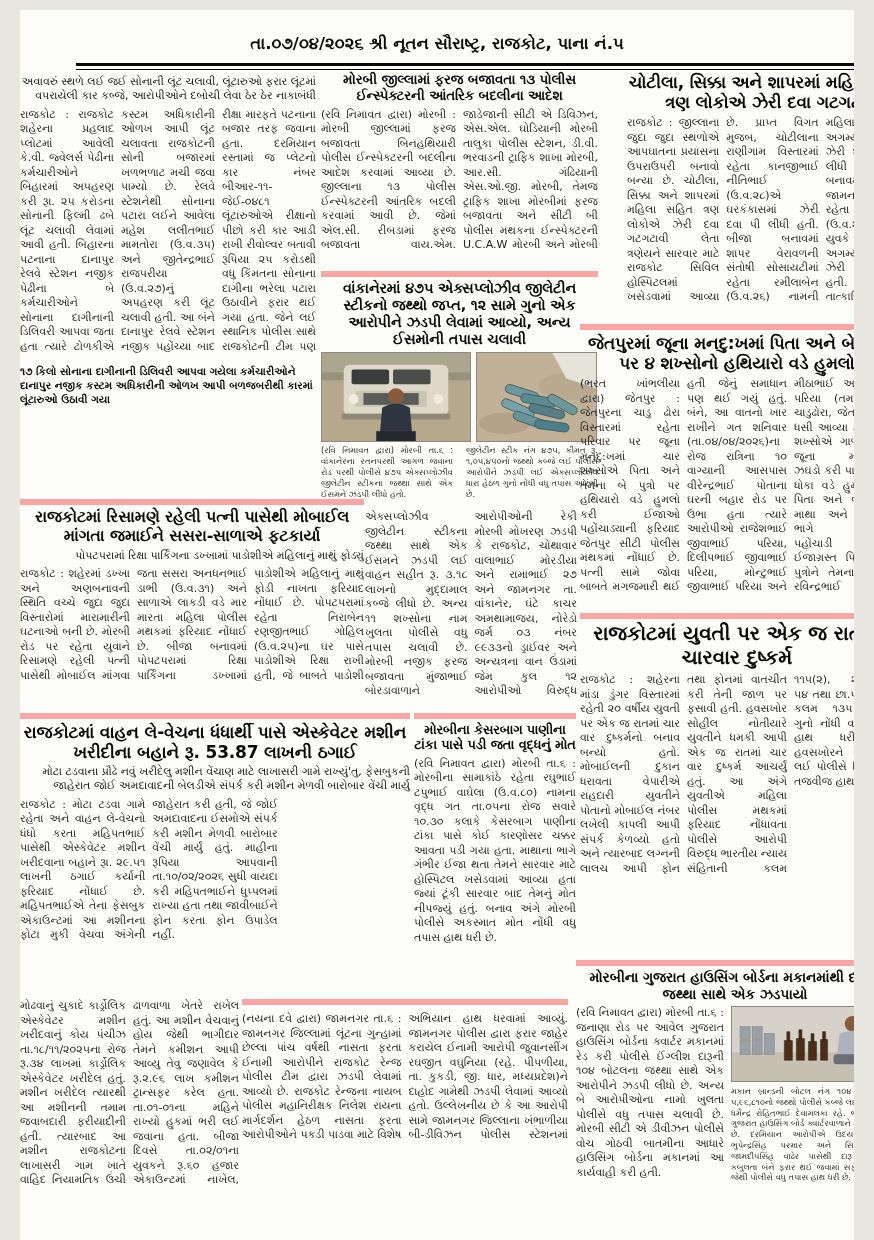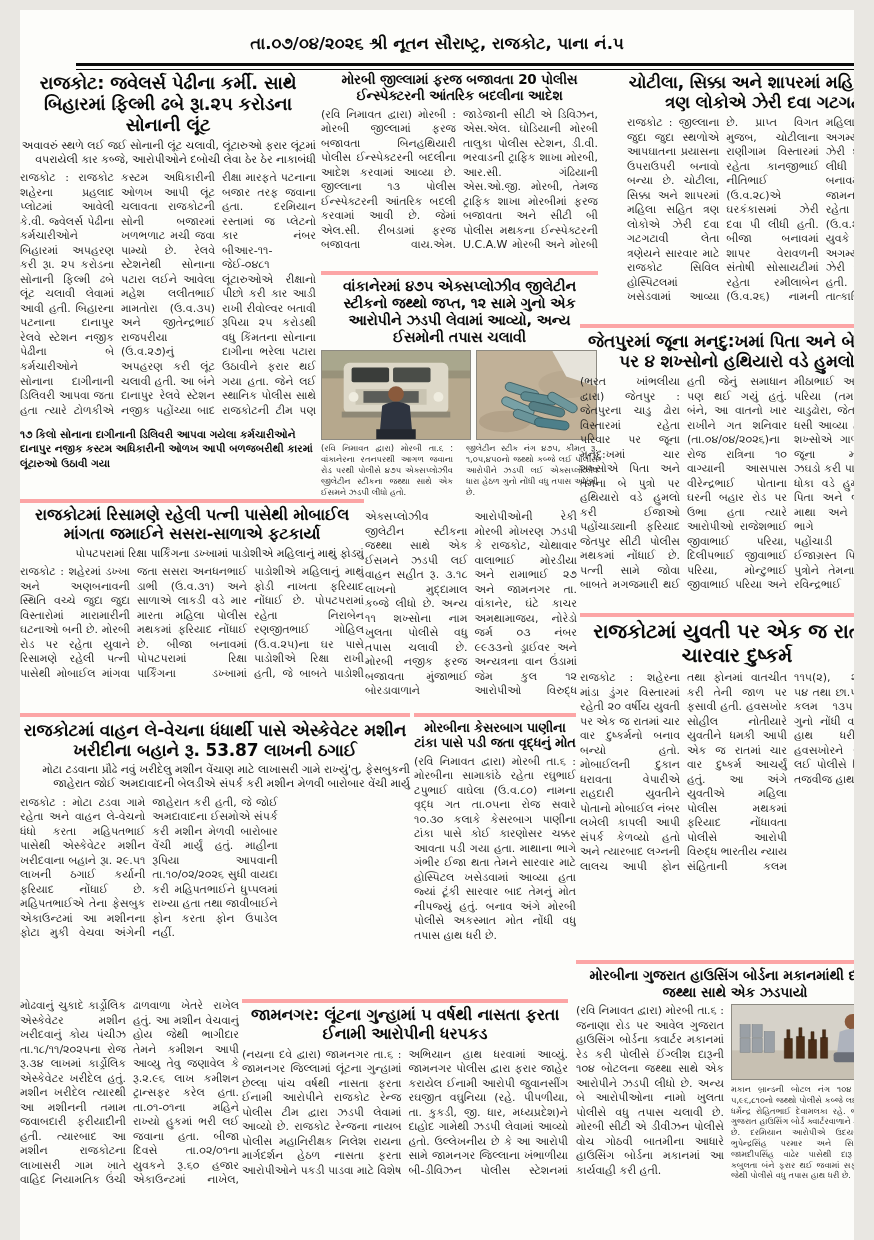--- a/index.html
+++ b/index.html
@@ -6,21 +6,21 @@
   .page{
     position:relative;
     width:834px;height:1240px;
     margin:10px auto;
     background:#fdfdfa;
     font-family:"DejaVu Sans", sans-serif;
     color:#161616;
     overflow:hidden;
   }
   .art{position:absolute;box-sizing:border-box;}
-  .rule-top{border-top:4px solid #fca5a5;padding-top:3px;}
+  .rule-top{border-top:6px solid #fca5a5;padding-top:3px;}
   .hl{font-weight:bold;text-align:center;line-height:1.18;color:#0a0a0a;letter-spacing:-0.2px;}
   .sub{font-weight:normal;text-align:right;line-height:1.3;color:#111;margin-top:3px;}
   .bodytxt{
     text-align:justify;
     font-size:11px;line-height:1.32;color:#222;
     column-gap:7px;column-fill:auto;
     overflow:hidden;word-break:break-word;hyphens:auto;
   }
   .cols3{column-count:3;}
   .cols2{column-count:2;}
@@ -38,28 +38,27 @@
 </style>
 </head>
 <body>
 
 <div class="page">
 
   <div class="page-date">તા.૦૭/૦૪/૨૦૨૬ શ્રી નૂતન સૌરાષ્ટ્ર, રાજકોટ, પાના નં.૫</div>
   <div class="hdr-rule"></div>
 
   <section class="art" style="left:0;top:62px;width:296px;height:426px;">
-    <div class="hl" style="font-size:18px;">રાજકોટ: જવેલર્સ પેઢીના કર્મી. સાથે બિહારમાં ફિલ્મી ઢબે રૂા.૨૫ કરોડના સોનાની લૂંટ</div>
     <div class="sub" style="font-size:11px;">અવાવરું સ્થળે લઈ જઈ સોનાની લૂંટ ચલાવી, લૂંટારુઓ ફરાર લૂંટમાં વપરાયેલી કાર કબ્જે, આરોપીઓને દબોચી લેવા ઠેર ઠેર નાકાબંધી</div>
     <div class="bodytxt cols3" style="height:252px;margin-top:4px;">રાજકોટ : રાજકોટ શહેરના પ્રહલાદ પ્લોટમાં આવેલી કે.વી. જ્વેલર્સ પેઢીના કર્મચારીઓને બિહારમાં અપહરણ કરી રૂા. ૨૫ કરોડના સોનાની ફિલ્મી ઢબે લૂંટ ચલાવી લેવામાં આવી હતી. બિહારના પટનાના દાનાપુર રેલવે સ્ટેશન નજીક પેઢીના બે કર્મચારીઓને સોનાના દાગીનાની ડિલિવરી આપવા જતા હતા ત્યારે ટોળકીએ કસ્ટમ અધિકારીની ઓળખ આપી લૂંટ ચલાવતા રાજકોટની સોની બજારમાં ખળભળાટ મચી જવા પામ્યો છે. રેલવે સ્ટેશનેથી સોનાના પટારા લઈને આવેલા મહેશ લલીતભાઈ મામતોરા (ઉ.વ.૩૫) અને જીતેન્દ્રભાઈ રાજપરીયા (ઉ.વ.૨૭)નું અપહરણ કરી લૂંટ ચલાવી હતી. આ બંને દાનાપુર રેલવે સ્ટેશન નજીક પહોંચ્યા બાદ રીક્ષા મારફતે પટનાના બજાર તરફ જવાના હતા. દરમિયાન રસ્તામાં જ પ્લેટનો કાર નંબર બીઆર-૧૧-જેઈ-૦૪૮૧ લૂંટારુઓએ રીક્ષાનો પીછો કરી કાર આડી રાખી રીવોલ્વર બતાવી રૂપિયા ૨૫ કરોડથી વધુ કિંમતના સોનાના દાગીના ભરેલા પટારા ઉઠાવીને ફરાર થઈ ગયા હતા. જેને લઈ સ્થાનિક પોલીસ સાથે રાજકોટની ટીમ પણ તપાસમાં જોડાઈ છે અને ઠેર ઠેર નાકાબંધી કરી આરોપીઓને દબોચી લેવા ચક્રો ગતિમાન કર્યા છે.</div>
     <div class="boldfoot">૧૭ કિલો સોનાના દાગીનાની ડિલિવરી આપવા ગયેલા કર્મચારીઓને દાનાપુર નજીક કસ્ટમ અધિકારીની ઓળખ આપી બળજબરીથી કારમાં લૂંટારુઓ ઉઠાવી ગયા</div>
   </section>
 
   <section class="art" style="left:301px;top:62px;width:277px;height:198px;">
-    <div class="hl" style="font-size:13.5px;">મોરબી જીલ્લામાં ફરજ બજાવતા 20 પોલીસ ઈન્સ્પેક્ટરની આંતરિક બદલીના આદેશ</div>
+    <div class="hl" style="font-size:13.5px;">મોરબી જીલ્લામાં ફરજ બજાવતા ૧૩ પોલીસ ઈન્સ્પેક્ટરની આંતરિક બદલીના આદેશ</div>
     <div class="bodytxt cols2" style="height:152px;margin-top:4px;">(રવિ નિમાવત દ્વારા) મોરબી : મોરબી જીલ્લામાં ફરજ બજાવતા બિનહથિયારી પોલીસ ઈન્સ્પેક્ટરની બદલીના આદેશ કરવામાં આવ્યા છે. જીલ્લાના ૧૩ પોલીસ ઈન્સ્પેક્ટરની આંતરિક બદલી કરવામાં આવી છે. જેમાં એલ.સી. રીબડામાં ફરજ બજાવતા વાય.એમ. જાડેજાની સીટી એ ડિવિઝન, એસ.એલ. ઘોડિયાની મોરબી તાલુકા પોલીસ સ્ટેશન, ડી.વી. ભરવાડની ટ્રાફિક શાખા મોરબી, આર.સી. ગંઢિયાની એસ.ઓ.જી. મોરબી, તેમજ ટ્રાફિક શાખા મોરબીમાં ફરજ બજાવતા અને સીટી બી પોલીસ મથકના ઈન્સ્પેક્ટરની U.C.A.W મોરબી અને મોરબી એ ડિવિઝનમાં ફરજ બજાવતા આર.એસ. પટેલની સીટી રીબડા મોરબી ખાતે બદલીના આદેશ કરવામાં આવ્યા છે.</div>
   </section>
 
   <section class="art" style="left:607px;top:62px;width:291px;height:252px;">
     <div class="hl" style="font-size:17px;">ચોટીલા, સિક્કા અને શાપરમાં મહિલા સહિત ત્રણ લોકોએ ઝેરી દવા ગટગટાવી</div>
     <div class="bodytxt cols3" style="height:194px;margin-top:4px;">રાજકોટ : જીલ્લાના જુદા જુદા સ્થળોએ આપઘાતના પ્રયાસના ઉપરાઉપરી બનાવો બન્યા છે. ચોટીલા, સિક્કા અને શાપરમાં મહિલા સહિત ત્રણ લોકોએ ઝેરી દવા ગટગટાવી લેતા ત્રણેયને સારવાર માટે રાજકોટ સિવિલ હોસ્પિટલમાં ખસેડવામાં આવ્યા છે. પ્રાપ્ત વિગત મુજબ, ચોટીલાના રાણીગામ વિસ્તારમાં રહેતા કાનજીભાઈ નીતિભાઈ (ઉ.વ.૨૮)એ ઘરકંકાસમાં ઝેરી દવા પી લીધી હતી. બીજા બનાવમાં શાપર વેરાવળની સંતોષી સોસાયટીમાં રહેતા રમીલાબેન (ઉ.વ.૨૬) નામની મહિલાએ પોતાના ઘરે અગમ્ય કારણોસર ઝેરી દવા ગટગટાવી લીધી હતી. ત્રીજા બનાવમાં સિક્કાના જામનગર રોડ પર રહેતા રમીઝ મોહમદ (ઉ.વ.૨૬) નામના યુવકે પોતાના ઘરે અગમ્ય કારણોસર ઝેરી દવા પી લીધી હતી. ત્રણેયને તાત્કાલિક રાજકોટ સિવિલ હોસ્પિટલ ખસેડાયા હતા. બનાવ અંગે સંબંધિત પોલીસ સ્ટેશનોને જાણ કરવામાં આવી છે અને પોલીસે આપઘાતના પ્રયાસના બનાવો અંગે વધુ તપાસ હાથ ધરી છે.</div>
   </section>
 
   <section class="art rule-top" style="left:301px;top:261px;width:277px;height:236px;">
     <div class="hl" style="font-size:14.5px;">વાંકાનેરમાં ૪૭૫ એક્સપ્લોઝીવ જીલેટીન સ્ટીકનો જથ્થો જપ્ત, ૧૨ સામે ગુનો એક આરોપીને ઝડપી લેવામાં આવ્યો, અન્ય ઈસમોની તપાસ ચલાવી</div>
@@ -135,21 +134,20 @@
   <section class="art" style="left:0;top:989px;width:219px;height:198px;">
     <div class="bodytxt cols2" style="height:198px;">મોઢવાનું ચુકાદે કાર્ડ્રોલિક એસ્કેવેટર મશીન ખરીદવાનું કોય પંચીઝ તા.૧૮/૧૧/૨૦૨૫ના રોજ રૂ.૩૪ લાખમાં કાર્ડ્રોલિક એસ્કેવેટર ખરીદેલ હતું. મશીન ખરીદેલ ત્યારથી આ મશીનની તમામ જવાબદારી ફરીયાદીની હતી. ત્યારબાદ આ મશીન રાજકોટના લાખાસરી ગામ ખાતે વાહિદ નિયામતિક ઉંચી ઢાળવાળા ખેતરે રાખેલ હતું. આ મશીન વેચવાનું હોય જેથી ભાગીદાર તેમને કમીશન આપી આવ્યુ તેવુ જણાવેલ કે રૂ.૨.૯૬ લાખ કમીશન ટ્રાન્સફર કરેલ હતા. તા.૦૧-૦૧ના મહિને રાખ્યો હુકમાં ભરી લઈ જવાના હતા. બીજા દિવસે તા.૦૨/૦૧ના યુવકને રૂ.૬૦ હજાર એકાઉન્ટમાં નાખેલ, તા.૦૩-૦૧ના રૂ.૧.૨૫ લાખ એકાઉન્ટમાં નાખેલ હતા. કુલ મળી રૂ.૭.૫૧ લાખ ચેક પેટે રૂ.૨.૫૧ લાખ જ મળેલ અને બાકીના રૂપિયા જુદા જુદા ખાતામાં નહીં આવતા છેતરપીંડી થયાનું જણાતા ફરિયાદ નોંધાવી હતી.</div>
   </section>
 
   <section class="art rule-top" style="left:394px;top:703px;width:162px;height:284px;">
     <div class="hl" style="font-size:13px;">મોરબીના કેસરબાગ પાણીના ટાંકા પાસે પડી જતા વૃદ્ધનું મોત</div>
     <div class="bodytxt cols1" style="height:205px;margin-top:4px;">(રવિ નિમાવત દ્વારા) મોરબી તા.૬ : મોરબીના સામાકાંઠે રહેતા રઘુભાઈ ટપુભાઈ વાઘેલા (ઉ.વ.૮૦) નામના વૃદ્ધ ગત તા.૦૫ના રોજ સવારે ૧૦.૩૦ કલાકે કેસરબાગ પાણીના ટાંકા પાસે કોઈ કારણોસર ચક્કર આવતા પડી ગયા હતા. માથાના ભાગે ગંભીર ઈજા થતા તેમને સારવાર માટે હોસ્પિટલ ખસેડવામાં આવ્યા હતા જ્યાં ટૂંકી સારવાર બાદ તેમનું મોત નીપજ્યું હતું. બનાવ અંગે મોરબી પોલીસે અકસ્માત મોત નોંધી વધુ તપાસ હાથ ધરી છે.</div>
   </section>
 
   <section class="art rule-top" style="left:222px;top:989px;width:326px;height:200px;">
-    <div class="hl" style="font-size:16px;">જામનગર: લૂંટના ગુન્હામાં ૫ વર્ષથી નાસતા ફરતા ઈનામી આરોપીની ધરપકડ</div>
     <div class="bodytxt cols2" style="height:140px;margin-top:4px;">(નયના દવે દ્વારા) જામનગર તા.૬ : જામનગર જિલ્લામાં લૂંટના ગુન્હામાં છેલ્લા પાંચ વર્ષથી નાસતા ફરતા ઈનામી આરોપીને રાજકોટ રેન્જ પોલીસ ટીમ દ્વારા ઝડપી લેવામાં આવ્યો છે. રાજકોટ રેન્જના નાયબ પોલીસ મહાનિરીક્ષક નિલેશ રાયના માર્ગદર્શન હેઠળ નાસતા ફરતા આરોપીઓને પકડી પાડવા માટે વિશેષ અભિયાન હાથ ધરવામાં આવ્યું. જામનગર પોલીસ દ્વારા ફરાર જાહેર કરાયેલ ઈનામી આરોપી જુવાનસીંગ રઘજીત વઘુનિયા (રહે. પીપળીયા, તા. કુકડી, જી. ધાર, મધ્યપ્રદેશ)ને દાહોદ ગામેથી ઝડપી લેવામાં આવ્યો હતો. ઉલ્લેખનીય છે કે આ આરોપી સામે જામનગર જિલ્લાના ખંભાળીયા બી-ડીવિઝન પોલીસ સ્ટેશનમાં નોંધાયેલ લૂંટના ગુનામાં (નહીંથી ક્રમ ૩૬૫, ૩૬૦, ૧૨૦(બી)) જૂના લૂંટો પર હુમલો કરી અંદાજે રૂ.૮.૫ લાખના મુદ્દામાલની લૂંટ ચલાવ્યાનો આરોપ છે. આરોપીને આગળની કાર્યવાહી માટે જામનગર પંચકોરી બી-ડીવિઝન પોલીસ સ્ટેશનને સોંપવામાં આવ્યો છે.</div>
   </section>
 
   <section class="art rule-top" style="left:556px;top:950px;width:318px;height:312px;">
     <div class="hl" style="font-size:14px;">મોરબીના ગુજરાત હાઉસિંગ બોર્ડના મકાનમાંથી દારૂના જથ્થા સાથે એક ઝડપાયો</div>
     <div style="position:relative;height:262px;margin-top:4px;">
       <div class="bodytxt cols1" style="position:absolute;left:0;top:0;width:148px;height:262px;">(રવિ નિમાવત દ્વારા) મોરબી તા.૬ : જનાણા રોડ પર આવેલ ગુજરાત હાઉસિંગ બોર્ડના ક્વાર્ટર મકાનમાં રેડ કરી પોલીસે ઈંગ્લીશ દારૂની ૧૦૪ બોટલના જથ્થા સાથે એક આરોપીને ઝડપી લીધો છે. અન્ય બે આરોપીઓના નામો ખુલતા પોલીસે વધુ તપાસ ચલાવી છે. મોરબી સીટી એ ડીવીઝન પોલીસે વોચ ગોઠવી બાતમીના આધારે હાઉસિંગ બોર્ડના મકાનમાં આ કાર્યવાહી કરી હતી.</div>
       <div class="photo" style="position:absolute;left:155px;top:0;width:161px;height:74px;">
         <svg viewBox="0 0 160 75" preserveAspectRatio="none">
           <rect width="160" height="75" fill="#d6d2c9"></rect>

